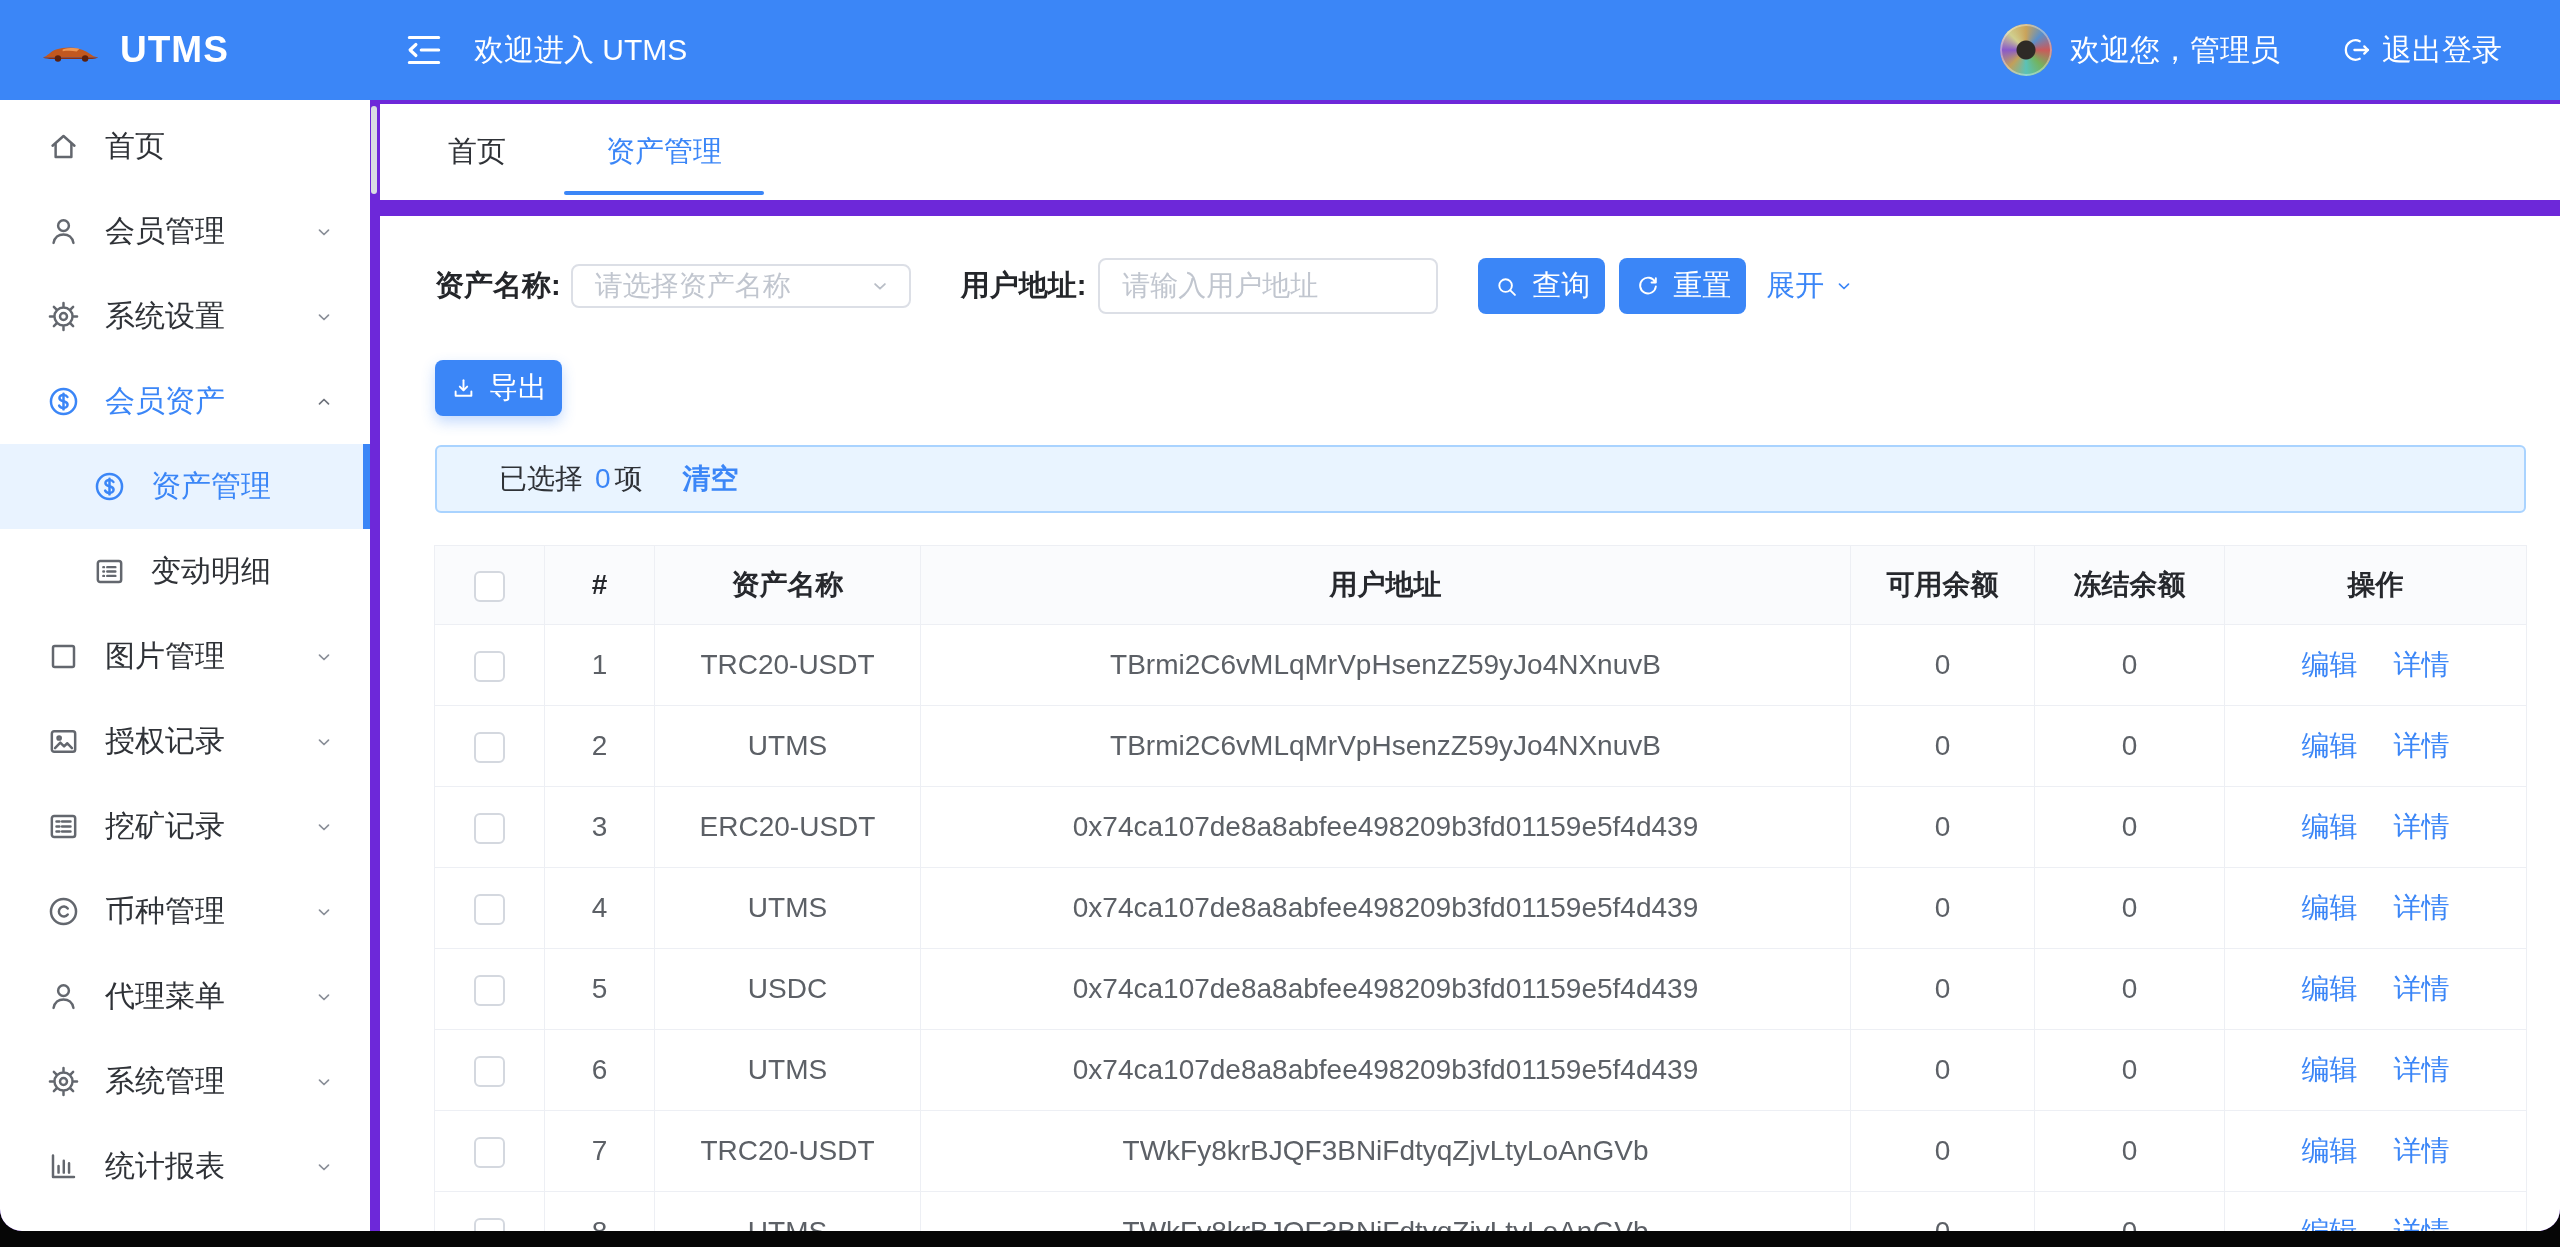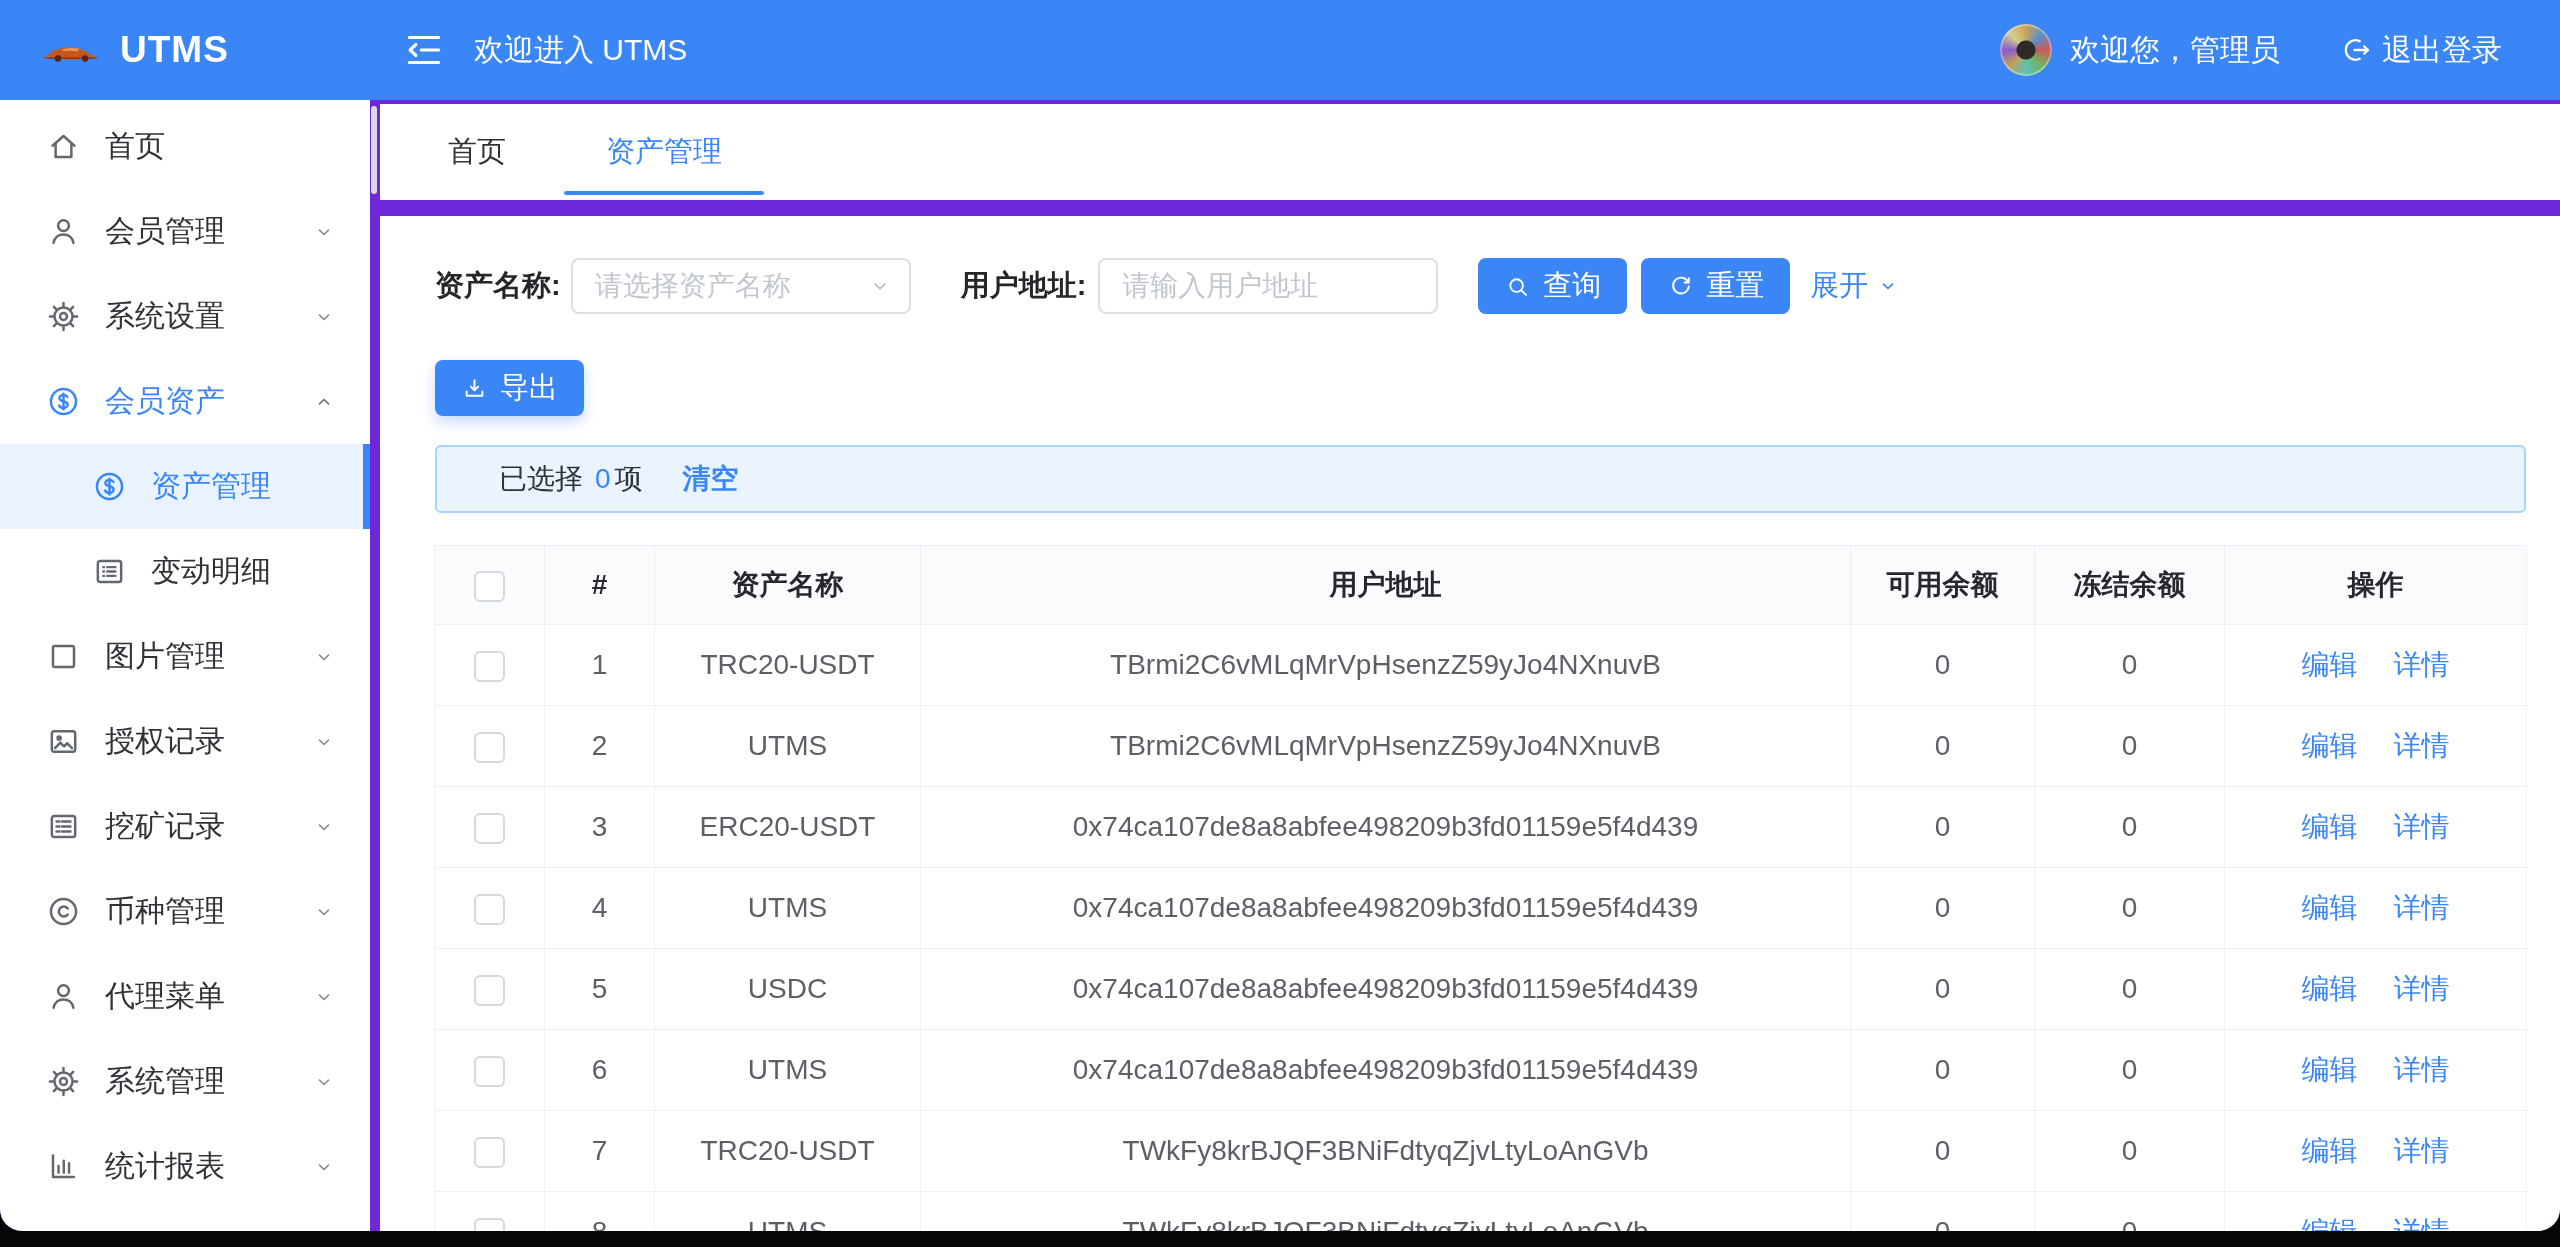--- a/index.html
+++ b/index.html
@@ -51,29 +51,29 @@
   .content{position:absolute;left:380px;top:100px;right:0;bottom:0;}
   .tabbar{position:absolute;left:0;right:0;top:4px;height:96px;background:#fff;display:flex;align-items:stretch;padding-left:68px;}
   .tab{position:relative;display:flex;align-items:center;font-size:29px;color:#2f3237;cursor:pointer;}
   .tab.active{color:var(--primary);padding:0 42px;margin-left:58px;}
   .tab.active::after{content:"";position:absolute;left:0;right:0;bottom:5px;height:4px;border-radius:2px;background:var(--primary);}
 
   .card{position:absolute;left:0;right:0;top:116px;bottom:0;background:#fff;overflow:hidden;}
 
   .filters{position:absolute;left:55px;top:42px;height:56px;display:flex;align-items:center;}
   .flabel{font-size:29px;font-weight:600;color:#24262a;white-space:nowrap;}
-  .select{width:340px;height:56px;border:2px solid #dcdfe6;border-radius:8px;margin-left:10px;
+  .select{width:340px;height:44px;border:2px solid #dcdfe6;border-radius:8px;margin-left:10px;
     display:flex;align-items:center;box-sizing:border-box;padding:0 16px 0 22px;background:#fff;cursor:pointer;}
   .ph{color:#c1c6cf;font-size:28px;flex:1;text-align:left;white-space:nowrap;}
   .schev{width:26px;height:26px;color:#b9bec7;flex:none;}
   .lbl2{margin-left:50px;}
   .tinput{width:340px;height:56px;border:2px solid #dcdfe6;border-radius:8px;margin-left:12px;box-sizing:border-box;
     padding:1px 22px;font-size:28px;color:#303133;outline:none;font-family:inherit;background:#fff;}
   .tinput::placeholder{color:#c1c6cf;}
-  .btn{display:inline-flex;align-items:center;justify-content:center;gap:12px;height:56px;padding:0 26px;
+  .btn{display:inline-flex;align-items:center;justify-content:center;gap:12px;height:56px;padding:0 15px;
     background:var(--primary);color:#fff;font-size:29px;border:none;border-radius:8px;cursor:pointer;font-family:inherit;}
   .btn .bic{width:27px;height:27px;}
   .filters .btn{margin-left:14px;}
   .filters .btn.first{margin-left:40px;}
   .expand{display:flex;align-items:center;gap:8px;color:var(--primary);font-size:29px;margin-left:20px;cursor:pointer;}
   .xchev{width:24px;height:24px;}
 
   .export{position:absolute;left:55px;top:144px;box-shadow:0 6px 14px rgba(59,134,247,.3);}
 
   .selbar{position:absolute;left:55px;right:34px;top:229px;height:68px;background:#e9f4ff;border:2px solid #a9d3ff;

